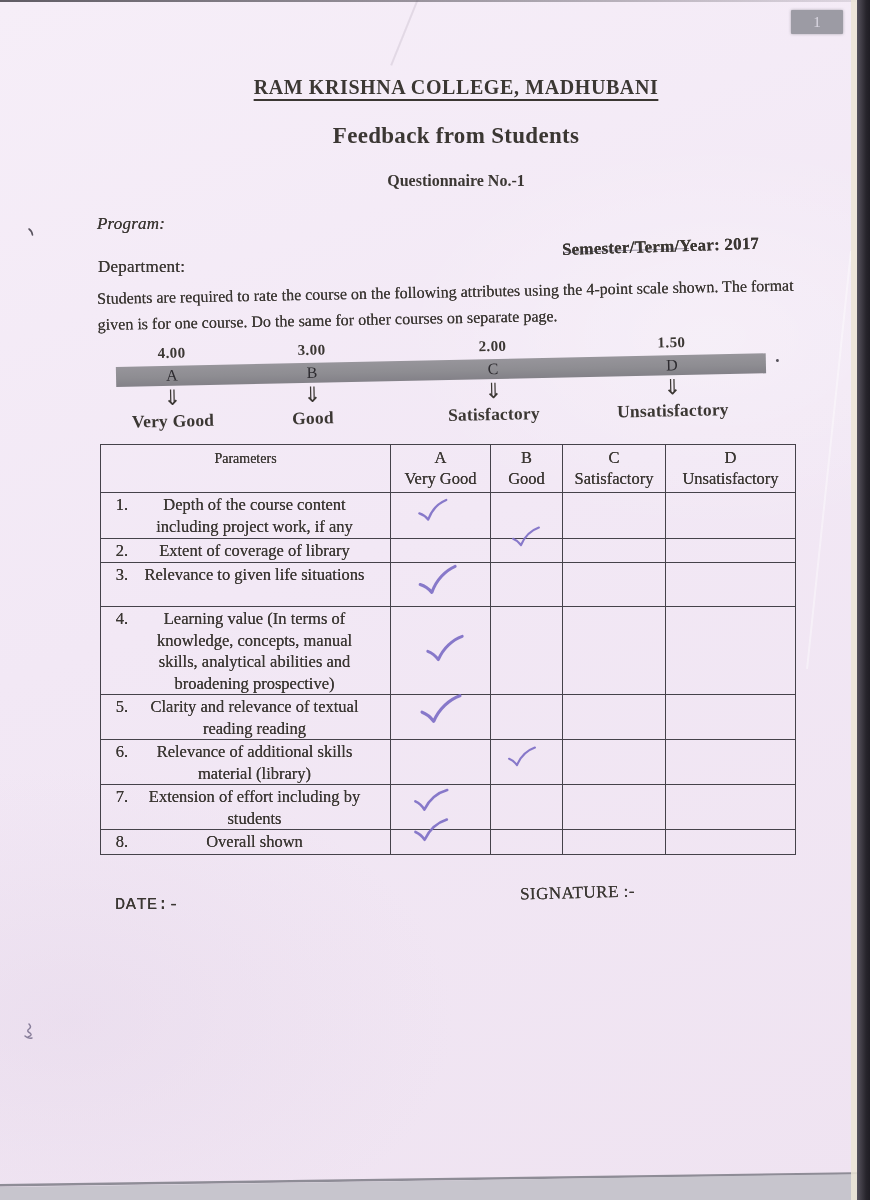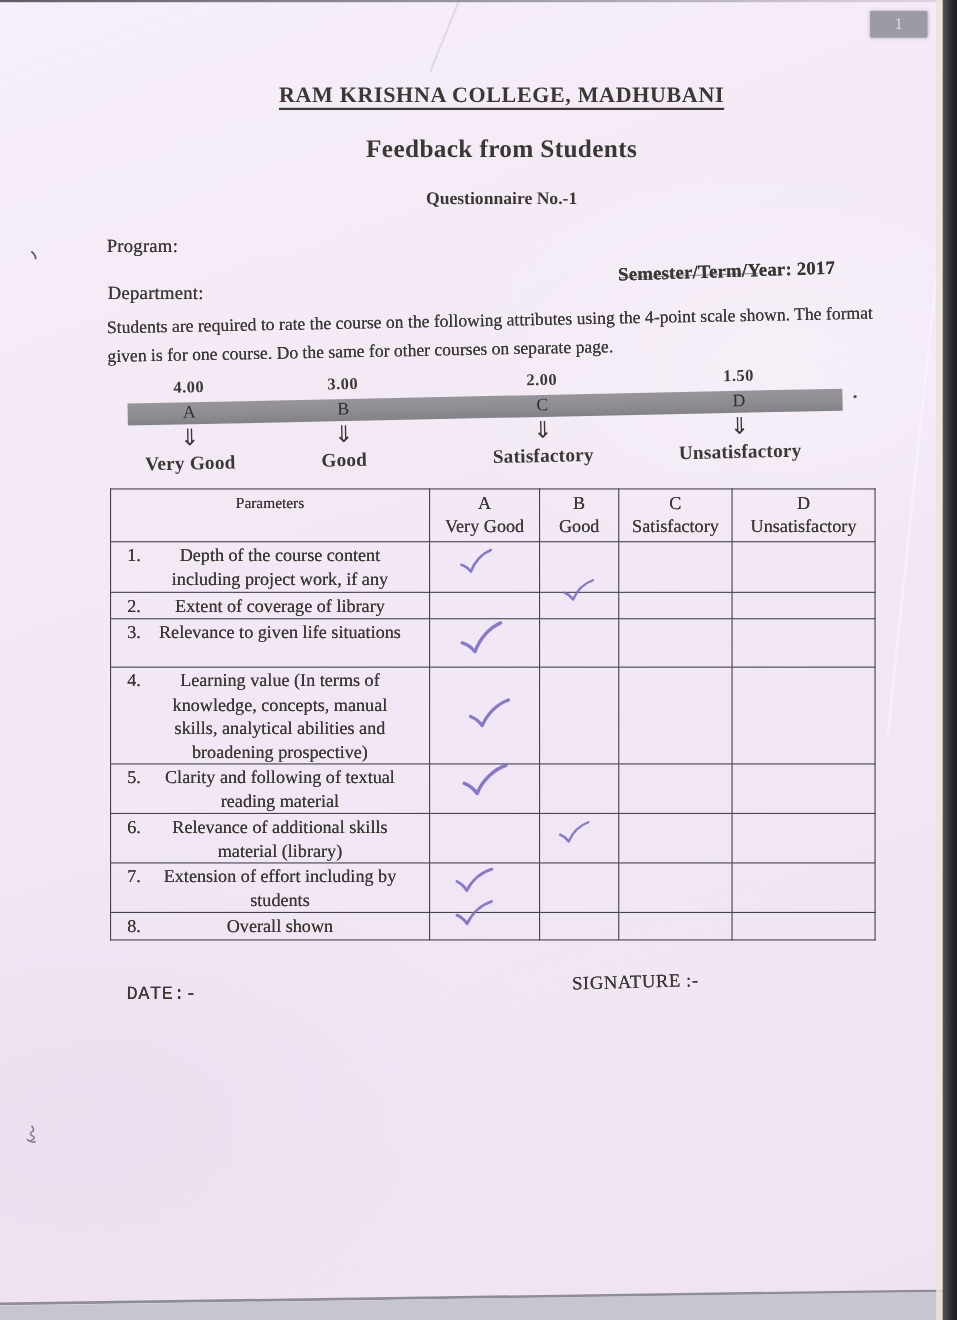--- a/index.html
+++ b/index.html
@@ -30,21 +30,21 @@
     color:#dcd9e4;font-size:15px;line-height:24px;text-align:center;border-radius:1px;
     box-shadow:0 0 3px rgba(120,118,128,.6);}
   
   .center-line{position:absolute;left:0;width:100%;text-align:center;transform:translateX(21px);}
   .college-title{top:76px;font-size:20px;font-weight:700;letter-spacing:.6px;
     text-decoration:underline;text-underline-offset:5px;text-decoration-thickness:1.5px;}
   .doc-title{top:123px;font-size:23px;font-weight:700;letter-spacing:.3px;}
   .questionnaire{top:172px;font-size:16px;font-weight:700;}
   
   .lbl{position:absolute;font-size:17px;letter-spacing:.2px;text-shadow:0 0 .4px currentColor;}
-  .program{left:97px;top:214px;}
+  .program{left:97px;top:214px;font-style:italic;}
   .department{left:98px;top:257px;}
   .semester{left:562px;top:240px;transform:rotate(-1.8deg);transform-origin:left center;font-weight:700;}
   .pen-stroke{position:absolute;left:1px;top:12px;width:126px;height:1.3px;background:rgba(62,57,74,.5);}
   .instructions{position:absolute;left:97px;top:286px;width:730px;font-size:16px;line-height:1.6;
     transform:rotate(-1.1deg);transform-origin:left top;text-shadow:0 0 .4px currentColor;}
   
   .scale{position:absolute;left:100px;top:344px;width:690px;height:100px;
     transform:rotate(-1.2deg);transform-origin:60px 30px;}
   .scale-bar{position:absolute;left:16px;top:22px;width:650px;height:20px;
     background:linear-gradient(#97959b,var(--c-bar,#8e8d92) 55%,#838188);}
@@ -234,21 +234,21 @@
             </svg>
           </td>
           <td class="rate-cell"></td>
           <td class="rate-cell"></td>
           <td class="rate-cell"></td>
         </tr>
         <tr class="prow row-5">
           <td class="param-cell">
             <div class="inner">
               <span class="num">5.</span>
-              <span class="ptext">Clarity and following of textual reading material</span>
+              <span class="ptext">Clarity and relevance of textual reading reading</span>
             </div>
           </td>
           <td class="rate-cell">
             <svg class="check" viewBox="0 0 36 28">
               <path d="M2.5 16.5 C6.5 18 9.5 20.5 12 24 C16.5 13.5 25 6 33.5 3"></path>
             </svg>
           </td>
           <td class="rate-cell"></td>
           <td class="rate-cell"></td>
           <td class="rate-cell"></td>

